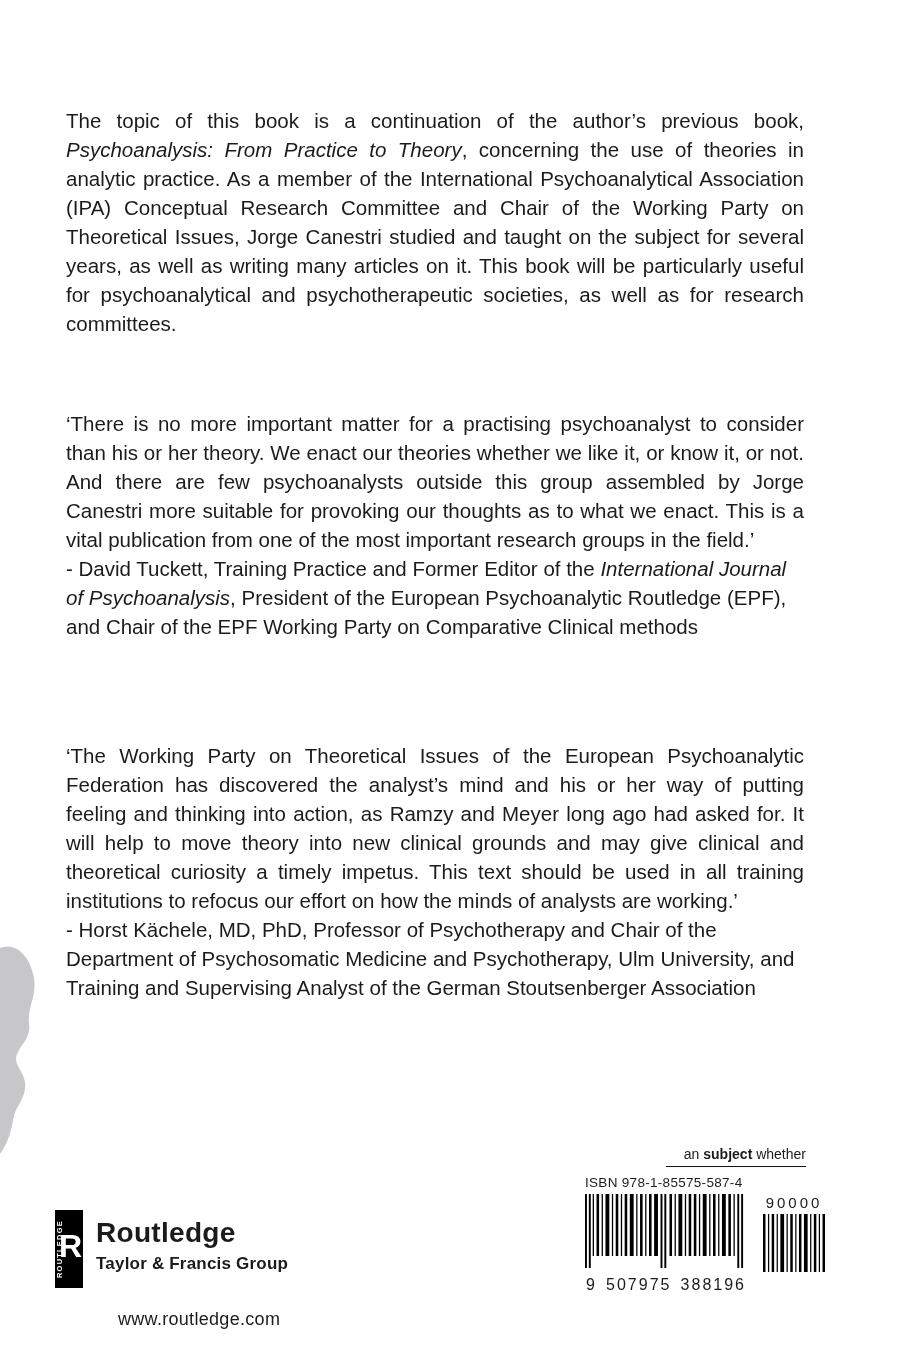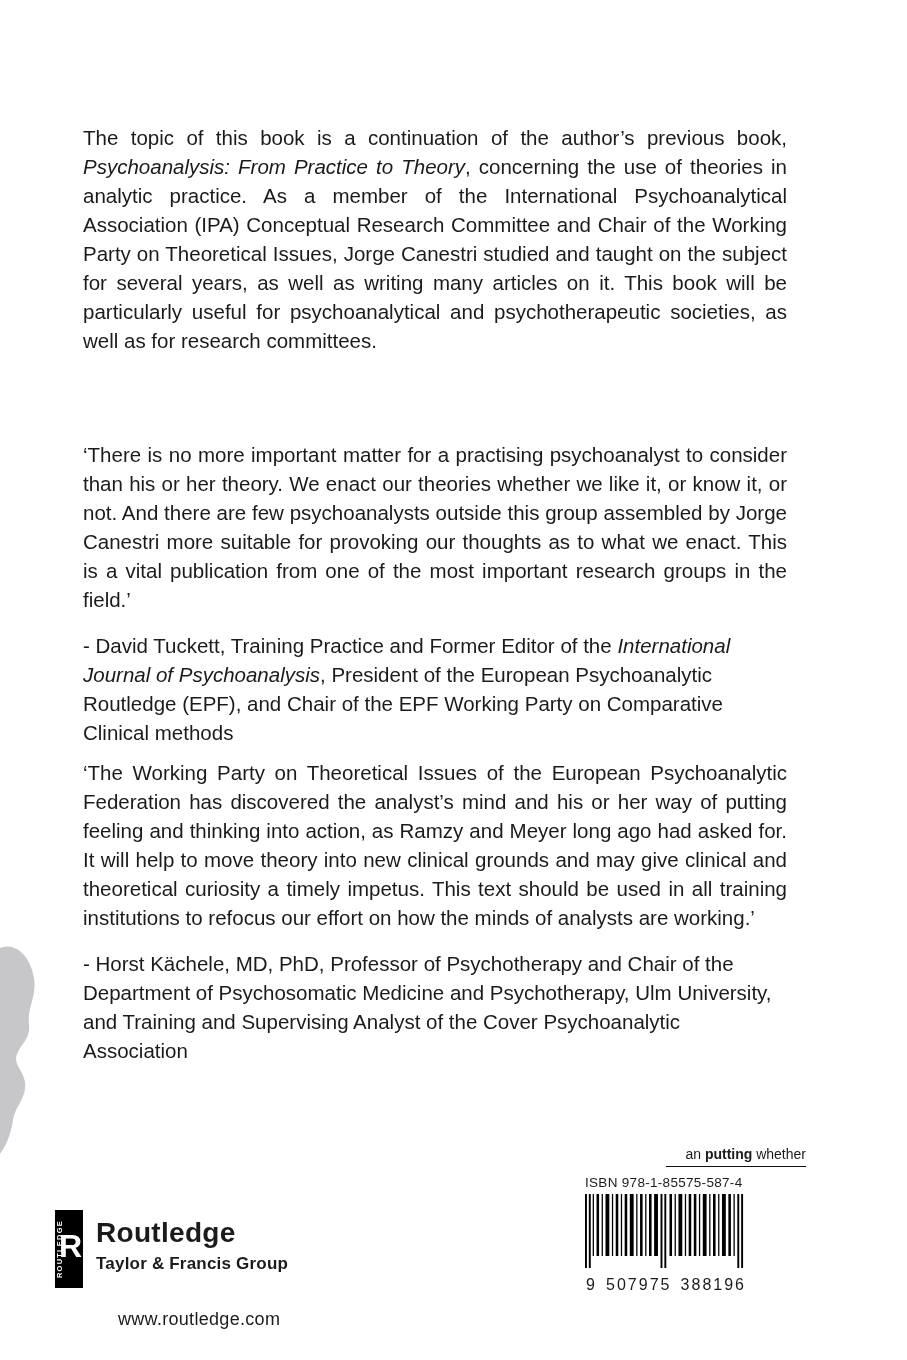--- a/index.html
+++ b/index.html
@@ -12,24 +12,24 @@
     color: #1b1b1b;
     overflow: hidden;
   }
   .textblock {
     position: absolute;
     left: 66px;
     width: 738px;
     font-size: 20.5px;
     line-height: 29px;
   }
-  .textblock p { margin: 17px; }
+  .textblock p { margin: 0; }
   .justify { text-align: justify; }
   #blurb  { top: 106px; }
-  #quote1 { top: 423px; }
+  #quote1 { top: 409px; }
   #quote2 { top: 741px; }
 
   .credit {
     position: absolute;
     left: 66px;
     top: 1158px;
     font-size: 14.5px;
     letter-spacing: 0.2px;
   }
   .informa {
@@ -100,29 +100,29 @@
     <p class="justify"><span>The topic of this book is a continuation of the author’s previous book, </span><i>Psychoanalysis: From Practice to Theory</i><span>, concerning the use of theories in analytic practice. As a member of the International Psychoanalytical Association (IPA) Conceptual Research Committee and Chair of the Working Party on Theoretical Issues, Jorge Canestri studied and taught on the subject for several years, as well as writing many articles on it. This book will be particularly useful for psychoanalytical and psychotherapeutic societies, as well as for research committees.</span></p>
   </div>
 
   <div class="textblock" id="quote1">
     <p class="justify">‘There is no more important matter for a practising psychoanalyst to consider than his or her theory. We enact our theories whether we like it, or know it, or not. And there are few psychoanalysts outside this group assembled by Jorge Canestri more suitable for provoking our thoughts as to what we enact. This is a vital publication from one of the most important research groups in the field.’</p>
     <p><span>- David Tuckett, Training Practice and Former Editor of the </span><i>International Journal of Psychoanalysis</i><span>, President of the European Psychoanalytic Routledge (EPF), and Chair of the EPF Working Party on Comparative Clinical methods</span></p>
   </div>
 
   <div class="textblock" id="quote2">
     <p class="justify">‘The Working Party on Theoretical Issues of the European Psychoanalytic Federation has discovered the analyst’s mind and his or her way of putting feeling and thinking into action, as Ramzy and Meyer long ago had asked for. It will help to move theory into new clinical grounds and may give clinical and theoretical curiosity a timely impetus. This text should be used in all training institutions to refocus our effort on how the minds of analysts are working.’</p>
-    <p>- Horst Kächele, MD, PhD, Professor of Psychotherapy and Chair of the Department of Psychosomatic Medicine and Psychotherapy, Ulm University, and Training and Supervising Analyst of the Cover Psychoanalytic Association</p>
+    <p>- Horst Kächele, MD, PhD, Professor of Psychotherapy and Chair of the Department of Psychosomatic Medicine and Psychotherapy, Ulm University, and Training and Supervising Analyst of the German Stoutsenberger Association</p>
   </div>
 
   <svg class="grayshape" width="48" height="222" viewBox="0 0 48 222">
     <path d="M0 8 C 14 2, 30 14, 34 38 C 37 56, 27 68, 29 84 C 31 98, 21 104, 17 114 C 13 124, 23 130, 25 142 C 27 158, 15 166, 13 180 C 11 194, 6 206, 0 214 Z" fill="#c7c7c9"></path>
   </svg>
 
 
-  <div class="informa"><span>an </span><b>putting</b><span> whether</span></div>
+  <div class="informa"><span>an </span><b>subject</b><span> whether</span></div>
 
   <div class="isbn">ISBN 978-1-85575-587-4</div>
 
   <div class="barcode">
     <div class="barcode-main">
       <svg width="160" height="76" viewBox="0 0 125 76" preserveAspectRatio="none">
         <g fill="#000">
           <rect x="0" y="0" width="1.5" height="74"></rect>
             <rect x="3" y="0" width="1.5" height="74"></rect>
           <rect x="6" y="0" width="1" height="62"></rect>
@@ -158,20 +158,41 @@
           <rect x="119" y="0" width="1.5" height="74"></rect>
             <rect x="122" y="0" width="1.5" height="74"></rect>
         </g>
       </svg>
       <div class="barcode-digits">
         <span>9</span>
         <span>507975</span>
         <span>388196</span>
       </div>
     </div>
+    <div class="barcode-addon">
+      <div class="addon-number">90000</div>
+      <svg width="62" height="58" viewBox="0 0 50 58" preserveAspectRatio="none">
+        <g fill="#000">
+          <rect x="0" y="0" width="2" height="58"></rect>
+            <rect x="4" y="0" width="1" height="58"></rect>
+          <rect x="7" y="0" width="2" height="58"></rect>
+            <rect x="11" y="0" width="1" height="58"></rect>
+          <rect x="14" y="0" width="3" height="58"></rect>
+            <rect x="19" y="0" width="1" height="58"></rect>
+          <rect x="22" y="0" width="2" height="58"></rect>
+            <rect x="26" y="0" width="1" height="58"></rect>
+          <rect x="29" y="0" width="2" height="58"></rect>
+            <rect x="33" y="0" width="3" height="58"></rect>
+          <rect x="38" y="0" width="1" height="58"></rect>
+            <rect x="41" y="0" width="2" height="58"></rect>
+          <rect x="45" y="0" width="1" height="58"></rect>
+            <rect x="48" y="0" width="2" height="58"></rect>
+        </g>
+      </svg>
+    </div>
   </div>
 
   <div class="logo-block">
     <div class="logo-square">
       <div class="logo-vert">ROUTLEDGE</div>
       <div class="logo-r">R</div>
     </div>
     <div class="logo-text">
       <div class="logo-name">Routledge</div>
       <div class="logo-group">Taylor &amp; Francis Group</div>

